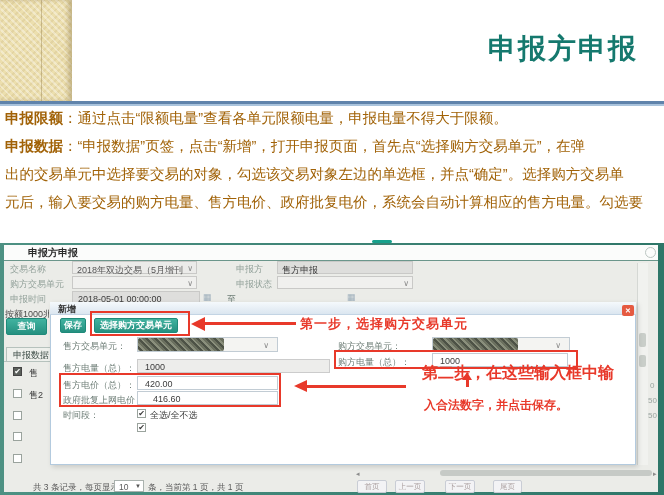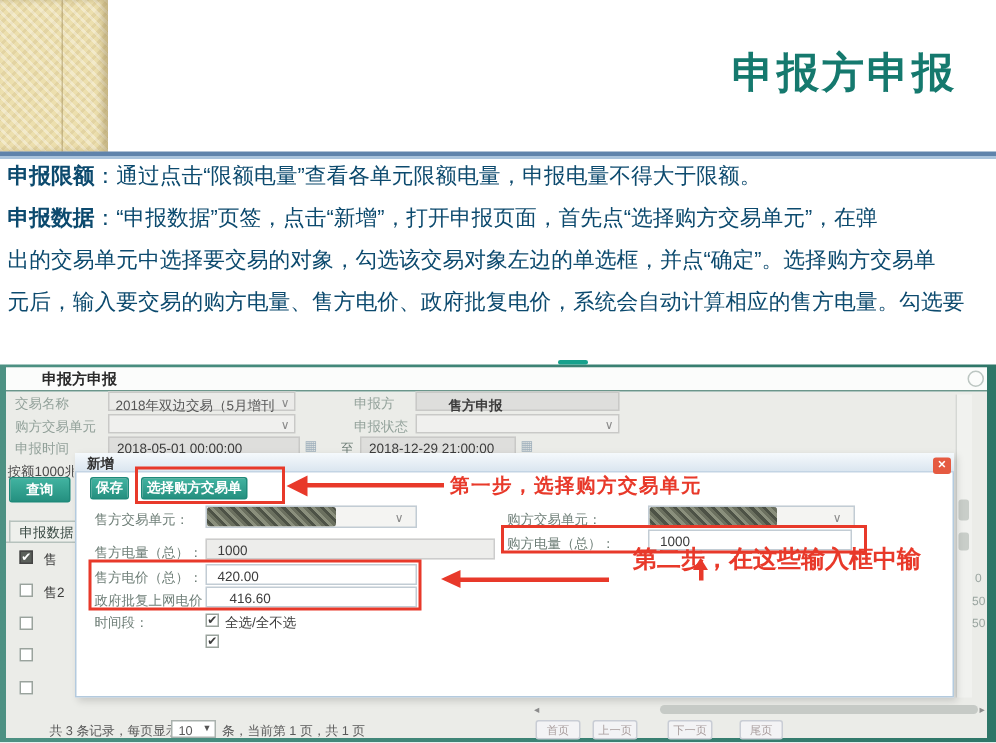--- a/index.html
+++ b/index.html
@@ -9,21 +9,21 @@
   
   .beige{left:0;top:0;width:72px;height:101px;background-color:#ecdfae;
     background-image:repeating-linear-gradient(45deg,rgba(255,255,255,.35) 0 2px,transparent 2px 5px),
                      repeating-linear-gradient(-45deg,rgba(205,185,135,.30) 0 2px,transparent 2px 5px);
     box-shadow:inset -4px 0 4px rgba(150,130,80,.45);}
   .beige-line{left:41px;top:0;width:1px;height:101px;background:rgba(170,150,100,.55);}
   .blue-rule{left:0;top:101px;width:664px;height:5px;
     background:linear-gradient(#5f83ab 0 60%,#a9c3dc 60% 100%);}
   .slide-title{right:26px;top:30px;font-family:"DejaVu Serif","Liberation Serif",serif;
     font-size:28px;font-weight:600;letter-spacing:2px;}
-  .bodyline{left:5px;width:655px;height:28px;line-height:28px;font-size:14.5px;color:#0c4a6e;
+  .bodyline{left:5px;width:655px;height:28px;line-height:28px;font-size:14.5px;color:#a16207;
     white-space:nowrap;overflow:hidden;}
   .bodyline b{font-weight:bold;}
   
   .shot-frame{left:0;top:243px;width:664px;height:252px;
     background:linear-gradient(90deg,#4d9183,#2e7668);}
   .shot-panel{left:4px;top:245px;width:654px;height:247px;background:#ebece8;}
   .shot-titlebar{left:4px;top:245px;width:654px;height:15px;background:#fbfcfb;
     border-bottom:1px solid #6b968b;}
   .shot-title{left:28px;top:246px;font-size:10px;font-weight:bold;color:#2b2b2b;}
   .tb-circle{left:645px;top:247px;width:9px;height:9px;border:1px solid #bcc6c2;border-radius:50%;}
@@ -97,41 +97,38 @@
   <div class="abs tb-circle"></div>
   <div class="abs teal-smudge"></div>
 
   <div class="abs lbl" style="left:10px;top:263px;">交易名称</div>
   <div class="abs ctl" style="left:72px;top:261px;width:125px;height:13px;">
     <div class="abs val clip" style="left:4px;top:2px;width:106px;color:#555;">2018年双边交易（5月增刊发电…</div>
     <span class="abs caret" style="right:3px;top:3px;">∨</span>
   </div>
   <div class="abs lbl" style="left:236px;top:263px;">申报方</div>
   <div class="abs ctl ctl-ro" style="left:277px;top:261px;width:136px;height:13px;">
-    <div class="abs val" style="left:21px;top:2px;font-weight:bold;">售方申报</div>
+    <div class="abs val" style="left:4px;top:2px;">售方申报</div>
   </div>
 
   <div class="abs lbl" style="left:10px;top:278px;">购方交易单元</div>
   <div class="abs ctl" style="left:72px;top:276px;width:125px;height:13px;background:#f0f0ee;">
     <span class="abs caret" style="right:3px;top:3px;">∨</span>
   </div>
   <div class="abs lbl" style="left:236px;top:278px;">申报状态</div>
   <div class="abs ctl" style="left:277px;top:276px;width:136px;height:13px;background:#f0f0ee;">
     <span class="abs caret" style="right:3px;top:3px;">∨</span>
   </div>
 
   <div class="abs lbl" style="left:10px;top:293px;">申报时间</div>
   <div class="abs ctl ctl-ro" style="left:72px;top:291px;width:128px;height:13px;">
     <div class="abs val" style="left:5px;top:2px;">2018-05-01 00:00:00</div>
   </div>
   <span class="abs cal" style="left:203px;top:292px;">▦</span>
   <div class="abs lbl" style="left:227px;top:293px;color:#6f7f78;">至</div>
-  <div class="abs ctl ctl-ro" style="left:240px;top:291px;width:104px;height:13px;">
-    <div class="abs val" style="left:5px;top:2px;">2018-12-29 21:00:00</div>
-  </div>
   <span class="abs cal" style="left:347px;top:292px;">▦</span>
 
   <div class="abs val clip" style="left:5px;top:308px;width:44px;color:#4a4a4a;">按额1000兆瓦</div>
   <div class="abs btn-teal" style="left:6px;top:318px;width:41px;height:17px;line-height:15px;">查询</div>
   <div class="abs tab" style="left:6px;top:347px;width:50px;height:15px;">申报数据</div>
   <div class="abs" style="left:4px;top:361px;width:46px;height:1px;background:#b6c2bd;"></div>
 
   <div class="abs cb cb-dark" style="left:13px;top:367px;">✔</div>
   <div class="abs val clip" style="left:29px;top:367px;width:20px;">售</div>
   <div class="abs cb" style="left:13px;top:389px;"></div>
@@ -146,21 +143,21 @@
   <div class="abs sidenum" style="left:650px;top:381px;">0</div>
   <div class="abs sidenum" style="left:648px;top:396px;">50</div>
   <div class="abs sidenum" style="left:648px;top:411px;">50</div>
 
   <div class="abs dialog"></div>
   <div class="abs dlg-titlebar"></div>
   <div class="abs dlg-title">新增</div>
   <div class="abs dlg-close">✕</div>
 
   <div class="abs btn-teal" style="left:60px;top:318px;width:26px;height:15px;line-height:13px;">保存</div>
-  <div class="abs btn-teal" style="left:94px;top:318px;width:71px;height:15px;line-height:13px;">选择购方交易单元</div>
+  <div class="abs btn-teal" style="left:94px;top:318px;width:84px;height:15px;line-height:13px;">选择购方交易单元</div>
   <div class="abs redbox" style="left:90px;top:311px;width:100px;height:25px;"></div>
   <div class="abs arrow-l" style="left:191px;top:317px;"></div>
   <div class="abs redline" style="left:204px;top:322px;width:92px;height:3px;"></div>
   <div class="abs red-t" style="left:300px;top:315px;font-size:13px;letter-spacing:1px;">第一步，选择购方交易单元</div>
 
   <div class="abs dlbl" style="left:63px;top:340px;">售方交易单元：</div>
   <div class="abs dinp" style="left:137px;top:337px;width:141px;height:15px;background:#f4f4f2;">
     <span class="abs caret" style="right:8px;top:4px;">∨</span>
   </div>
   <div class="abs mosaic" style="left:138px;top:338px;width:86px;height:13px;"></div>
@@ -196,20 +193,21 @@
   <div class="abs dinp" style="left:432px;top:353px;width:136px;height:14px;">
     <div class="abs val" style="left:7px;top:2px;">1000</div>
   </div>
   <div class="abs redbox" style="left:334px;top:350px;width:244px;height:19px;"></div>
 
   <div class="abs arrow-u" style="left:462px;top:372px;"></div>
   <div class="abs redline" style="left:466px;top:379px;width:3px;height:8px;"></div>
   <div class="abs arrow-l" style="left:294px;top:380px;border-top-width:6px;border-bottom-width:6px;border-right-width:13px;"></div>
   <div class="abs redline" style="left:306px;top:385px;width:100px;height:3px;"></div>
   <div class="abs red-t" style="left:422px;top:363px;font-size:16px;">第二步，在这些输入框中输</div>
+  <div class="abs red-t" style="left:424px;top:397px;font-size:12px;">入合法数字，并点击保存。</div>
 
   <span class="abs scroll-arrow" style="left:356px;top:470px;">◂</span>
   <div class="abs scroll-thumb" style="left:440px;top:470px;width:212px;height:6px;"></div>
   <span class="abs scroll-arrow" style="left:653px;top:470px;">▸</span>
 
   <div class="abs foot-t" style="left:33px;top:482px;">共 3 条记录，每页显示</div>
   <div class="abs" style="left:114px;top:480px;width:30px;height:12px;background:#fff;border:1px solid #aab2ae;box-sizing:border-box;">
     <div class="abs foot-t" style="left:4px;top:1px;">10</div>
     <span class="abs" style="right:2px;top:2px;font-size:6px;color:#555;">▼</span>
   </div>

